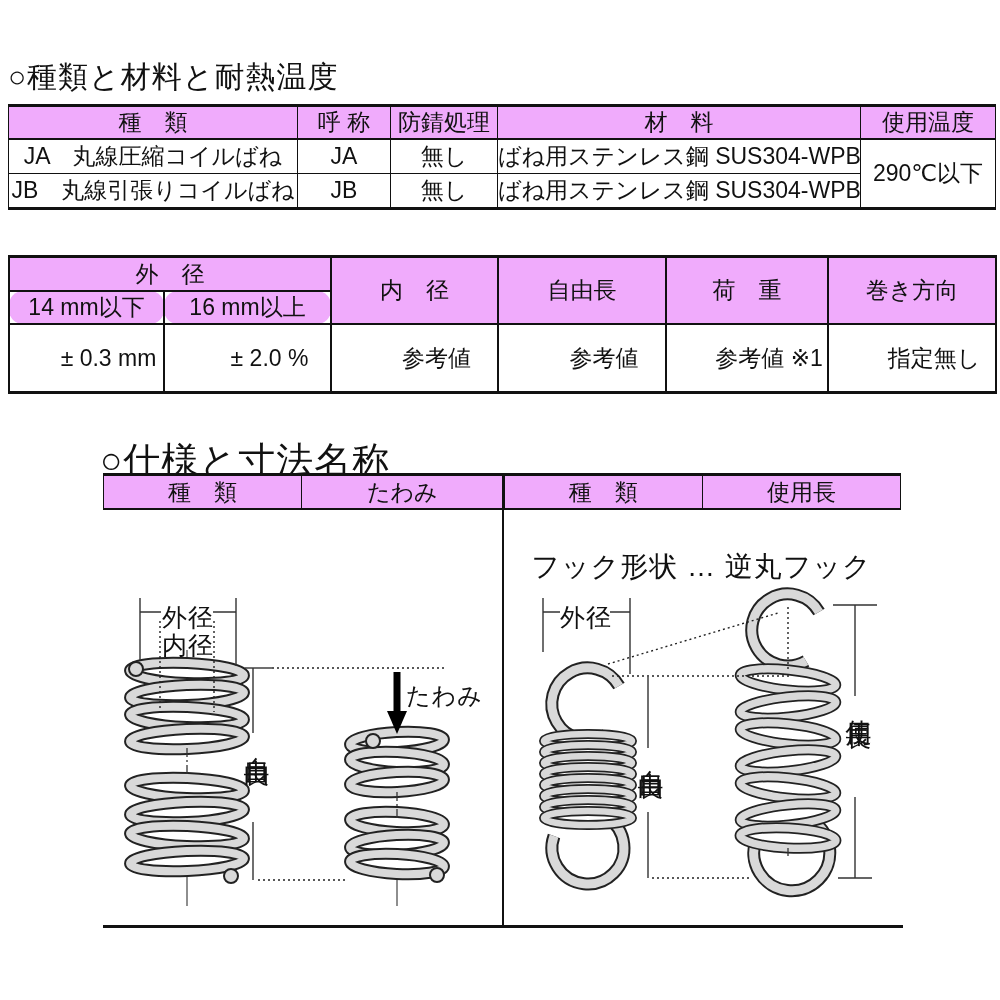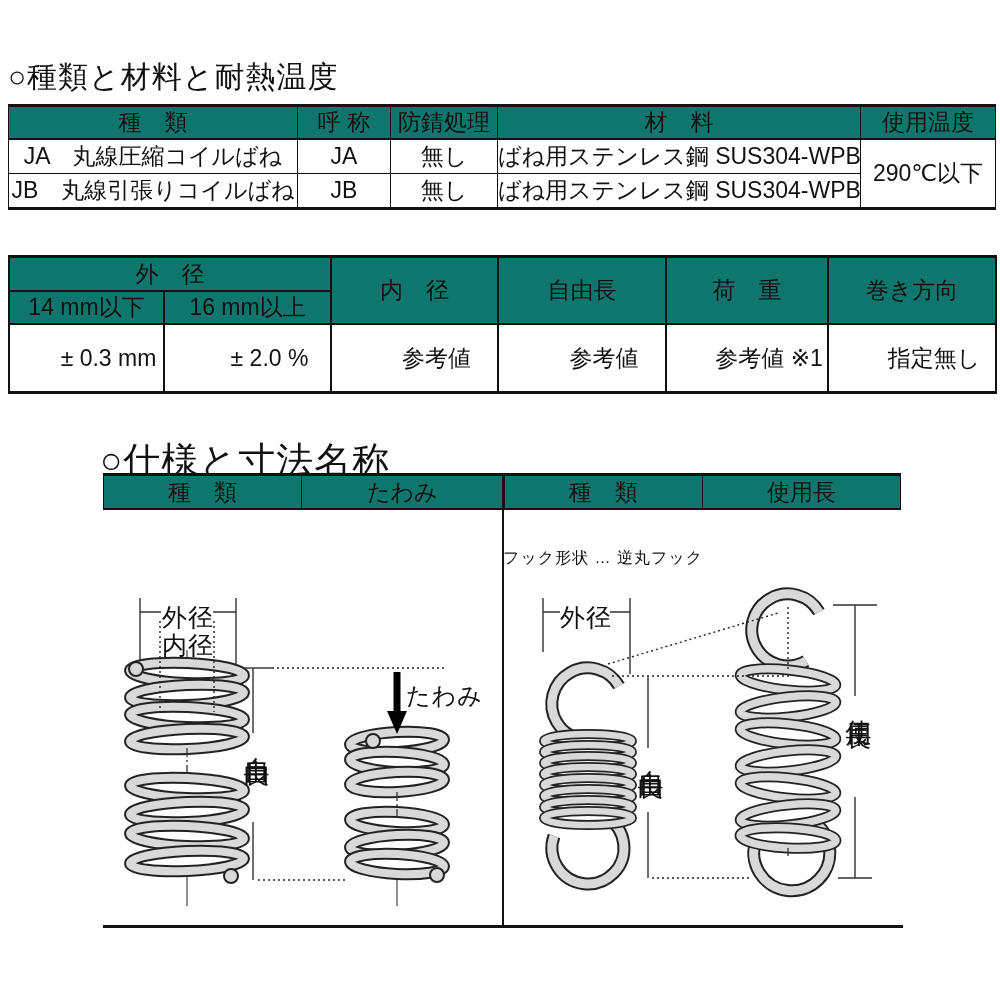--- a/index.html
+++ b/index.html
@@ -2,47 +2,47 @@
 <html><head>
 <meta charset="utf-8">
 <style>
   html,body{margin:0;padding:0;background:#fff;}
   .page{position:relative;width:1000px;height:1000px;background:#ffffff;overflow:hidden;
         font-family:"Liberation Sans","DejaVu Sans",sans-serif;color:#111;}
   .heading{position:absolute;font-size:30px;letter-spacing:1px;white-space:nowrap;}
   .heading .note{font-size:23px;margin-left:16px;letter-spacing:2px;}
   table{border-collapse:collapse;table-layout:fixed;position:absolute;}
   td{text-align:center;vertical-align:middle;font-size:23px;padding:0;overflow:hidden;white-space:nowrap;}
-  .hd{background:#0f766e;}
+  .hd{background:#f0abfc;}
   
   .t1{left:8px;top:104px;width:987px;}
   .t1 td{border:1.5px solid #111;}
   .t1 .r-hd td{height:31px;border-bottom:2.5px solid #111;}
   .t1 .r-data td{height:33px;}
   .t1{border-top:3px solid #111;border-bottom:3px solid #111;}
   
   .t2{left:8px;top:255px;width:987px;border-top:3px solid #111;border-bottom:3px solid #111;}
   .t2 td{border:2px solid #111;}
   .t2 .r1 td{height:32px;}
   .t2 .r2 td{height:30px;border-bottom:2.5px solid #111;}
-  .t2 .r2 td{border-top:1.5px solid #111;}
+  .t2 .r2 td{border-top:1.5px solid #111;border-radius:14px;}
   .t2 .r3 td{height:66px;padding-left:44px;}
   
   .t3{left:103px;top:473px;width:797px;border-top:3px solid #111;border-bottom:2.5px solid #111;}
   .t3 td{border:1.5px solid #111;}
   .t3 .r-hd td{height:32px;border-bottom:2px solid #111;}
   .t3 .r-data td{height:32px;}
   .t3 td.mid{border-left:2.5px solid #111;}
   .divider{position:absolute;left:502px;top:473px;width:2px;height:454px;background:#111;}
   .baseline{position:absolute;left:103px;top:925px;width:800px;height:3px;background:#111;}
   .dlabel{position:absolute;font-size:25px;text-align:center;white-space:nowrap;letter-spacing:1px;font-family:Liberation Mono, monospace;}
   .vlabel{position:absolute;writing-mode:vertical-rl;text-orientation:upright;
           font-size:26px;letter-spacing:3px;white-space:nowrap;}
-  .hook-note{position:absolute;left:503px;top:548px;width:397px;
-             font-size:16px;letter-spacing:1px;}
+  .hook-note{position:absolute;left:503px;top:548px;width:397px;text-align:center;
+             font-size:28px;letter-spacing:1px;}
   svg{position:absolute;}
 </style>
 </head>
 <body>
 
 <div class="page">
 
   <div class="heading" style="left:8px;top:57px">○種類と材料と耐熱温度</div>
 
   <table class="t1">

